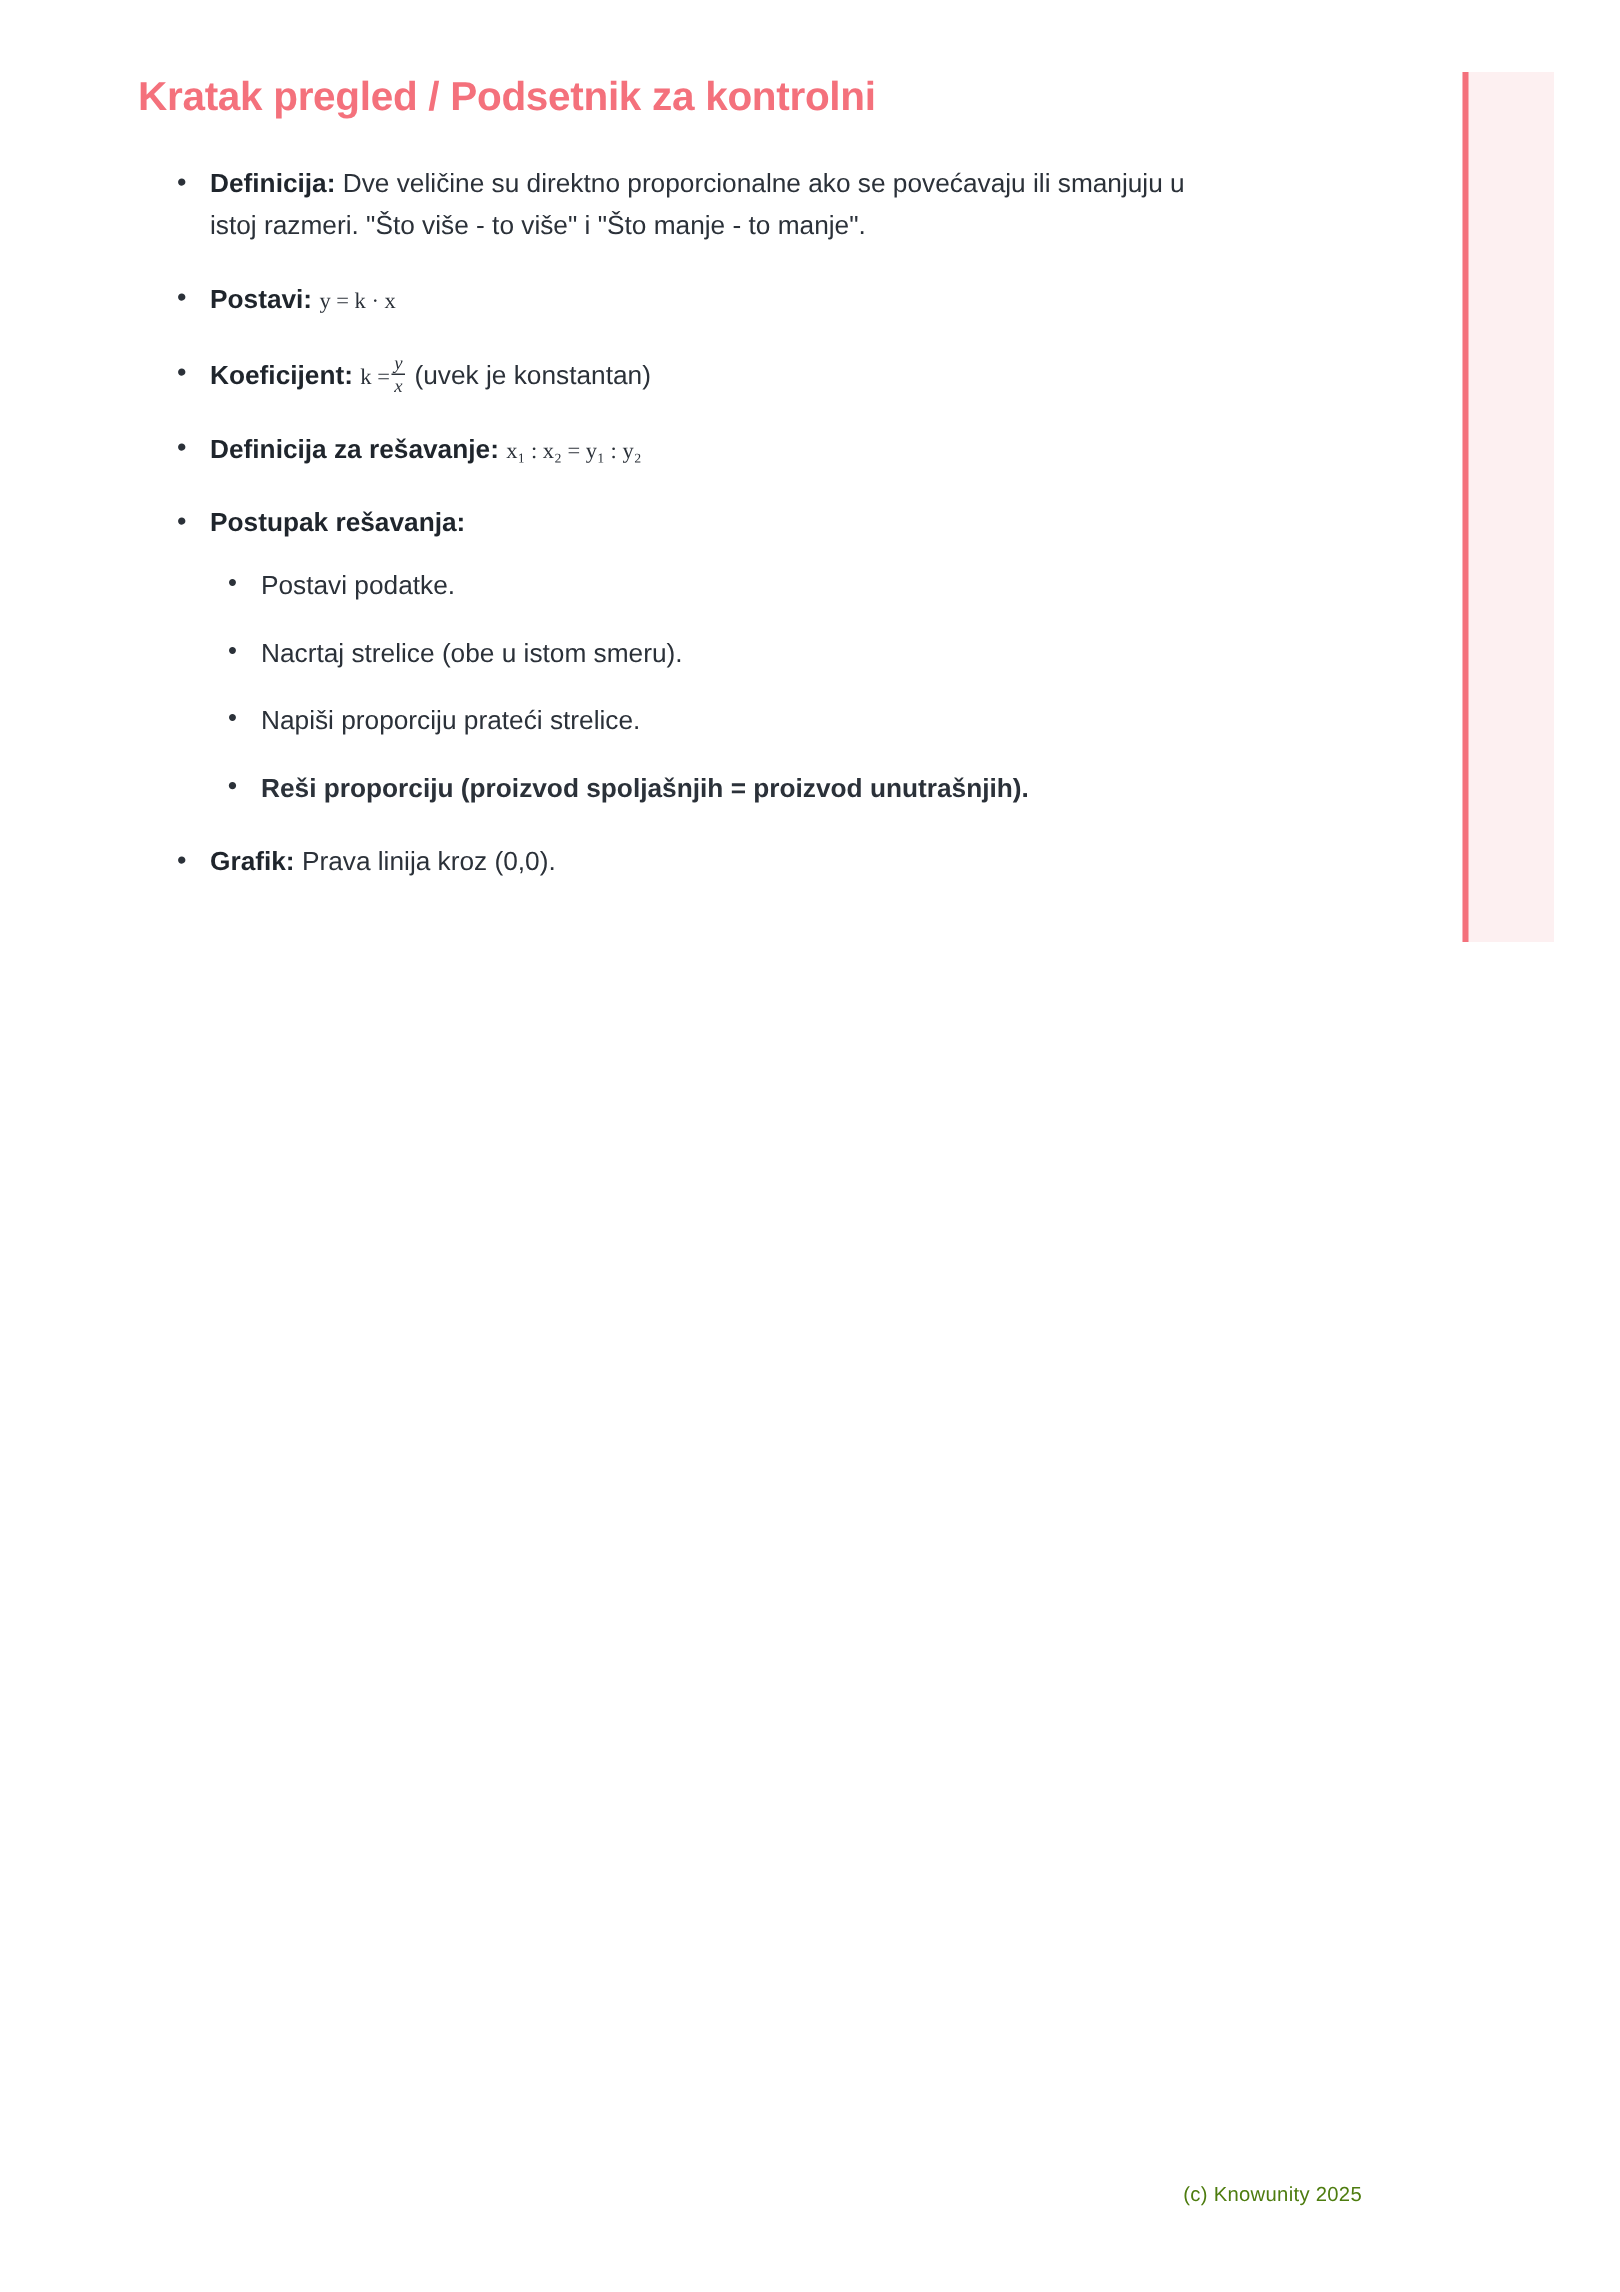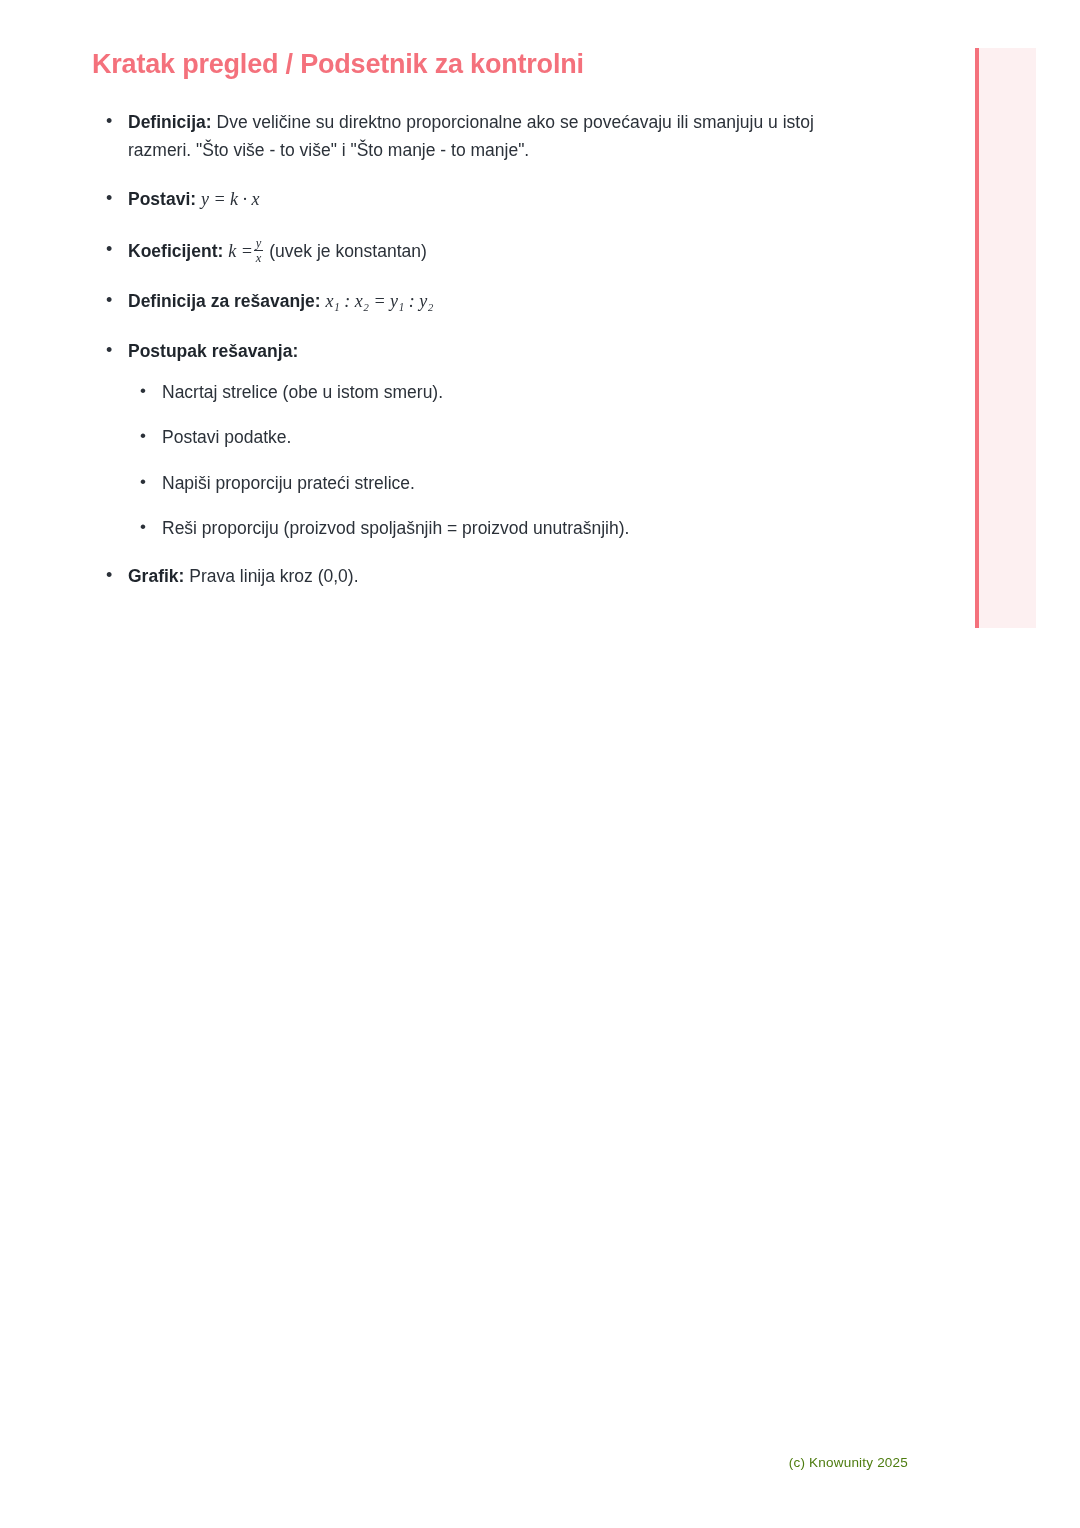--- a/index.html
+++ b/index.html
@@ -45,21 +45,21 @@
     font-size: 27px;
     line-height: 1.25;
     font-weight: bold;
     color: #f4717c;
     margin: 0 0 26px 0;
     letter-spacing: -0.2px;
   }
 
   ul.outline {
     list-style: none;
-    margin: 4px;
+    margin: 16px;
     padding: 0;
   }
 
   ul.outline > li {
     position: relative;
     padding-left: 32px;
     margin-bottom: 21px;
     font-size: 17.5px;
     line-height: 1.62;
     color: #2b3139;
@@ -93,31 +93,31 @@
     content: "•";
     position: absolute;
     left: 12px;
     top: -1px;
     font-size: 17px;
     color: #2b3139;
   }
 
   ul.sub > li:last-child {
     margin-bottom: 0;
+    font-weight: bold;
   }
 
   .lbl {
     font-weight: bold;
     color: #1f252c;
   }
 
   .math {
     font-family: "Liberation Serif", serif;
-    font-style: italic;
-    font-size: 18px;
+    font-size: 15px;
   }
   .frac {
     display: inline-block;
     vertical-align: -0.42em;
     text-align: center;
     font-family: "Liberation Serif", serif;
     font-style: italic;
     font-size: 12.5px;
     line-height: 1.12;
     margin: 0 1px;
@@ -171,22 +171,22 @@
       </li>
 
       <li>
         <span class="lbl">Definicija za rešavanje:</span>
         <span class="math">x₁ : x₂ = y₁ : y₂</span>
       </li>
 
       <li>
         <span class="lbl">Postupak rešavanja:</span>
         <ul class="sub">
+          <li>Postavi podatke.</li>
           <li>Nacrtaj strelice (obe u istom smeru).</li>
-          <li>Postavi podatke.</li>
           <li>Napiši proporciju prateći strelice.</li>
           <li>Reši proporciju (proizvod spoljašnjih = proizvod unutrašnjih).</li>
         </ul>
       </li>
 
       <li>
         <span class="lbl">Grafik:</span>
         <span>Prava linija kroz (0,0).</span>
       </li>
 

